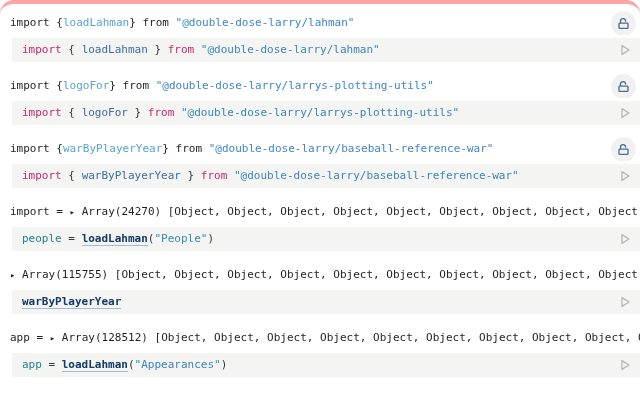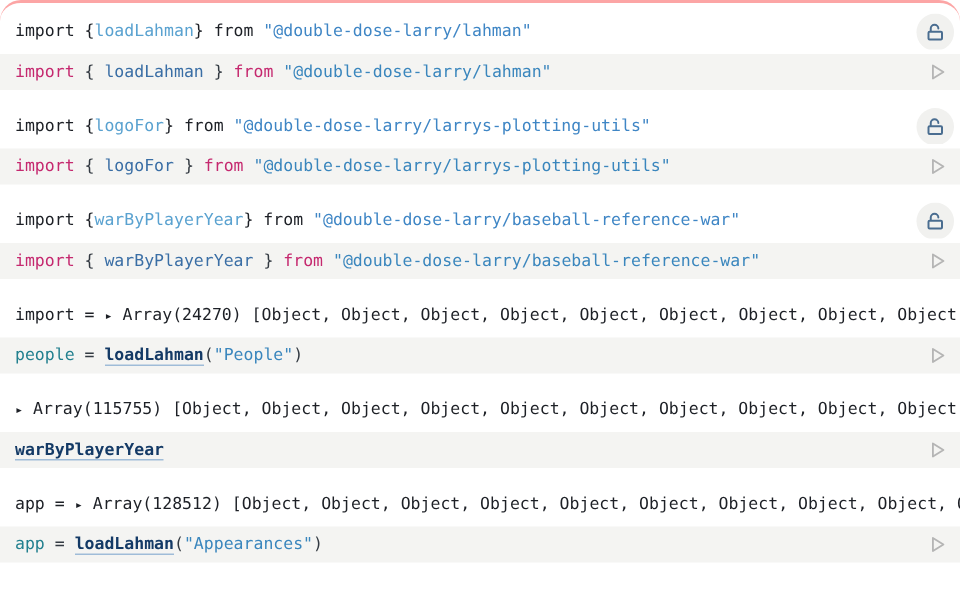--- a/index.html
+++ b/index.html
@@ -1,23 +1,23 @@
 <!DOCTYPE html>
 <html style="--band: #f4f4f2; --pill: #f1f1ef; --kw: #c5296f; --ident: #3a6ea5; --punct: #333a42; --str: #3a86bd; --cellname: #23808f; --ref: #143a66; --refline: #9fbcd8; --outplain: #1d2026; --outname: #5aa2d0; --outstr: #3f86c5; --lock: #4a6d90; --play: #b5b5b5;"><head>
 <meta charset="utf-8">
 <style>
   html,body{margin:0;padding:0;background:#fff;}
   body{width:640px;height:400px;overflow:hidden;font-family:"DejaVu Sans Mono","Liberation Mono",monospace;}
   .frame{position:relative;width:640px;height:400px;box-sizing:border-box;
-         border-top:2px solid #fca5a5;border-radius:14px 14px 0 0;padding-top:7px;}
+         border-top:4px solid #fca5a5;border-radius:14px 14px 0 0;padding-top:7px;}
   .cell{margin-bottom:12px;}
   .row{position:relative;height:24px;line-height:24px;font-size:11px;
        white-space:pre;overflow:hidden;}
   .output-row{margin-bottom:3px;padding-left:10px;}
-  .code-row{background:var(--band,#f4f4f2);padding-left:10px;}
+  .code-row{background:var(--band,#f4f4f2);padding-left:10px;margin-left:12px;}
   .icon-slot{position:absolute;right:4px;top:0;height:24px;display:flex;align-items:center;}
   .pill{width:25px;height:25px;border-radius:50%;background:var(--pill,#f1f1ef);
         display:flex;align-items:center;justify-content:center;}
   .play-wrap{width:22px;height:22px;display:flex;align-items:center;justify-content:center;}
   
   .k{color:var(--kw,#c5296f);}            
   .n{color:var(--ident,#3a6ea5);}         
   .p{color:var(--punct,#333a42);}         
   .s{color:var(--str,#3a86bd);}           
   .c{color:var(--cellname,#23808f);}      

